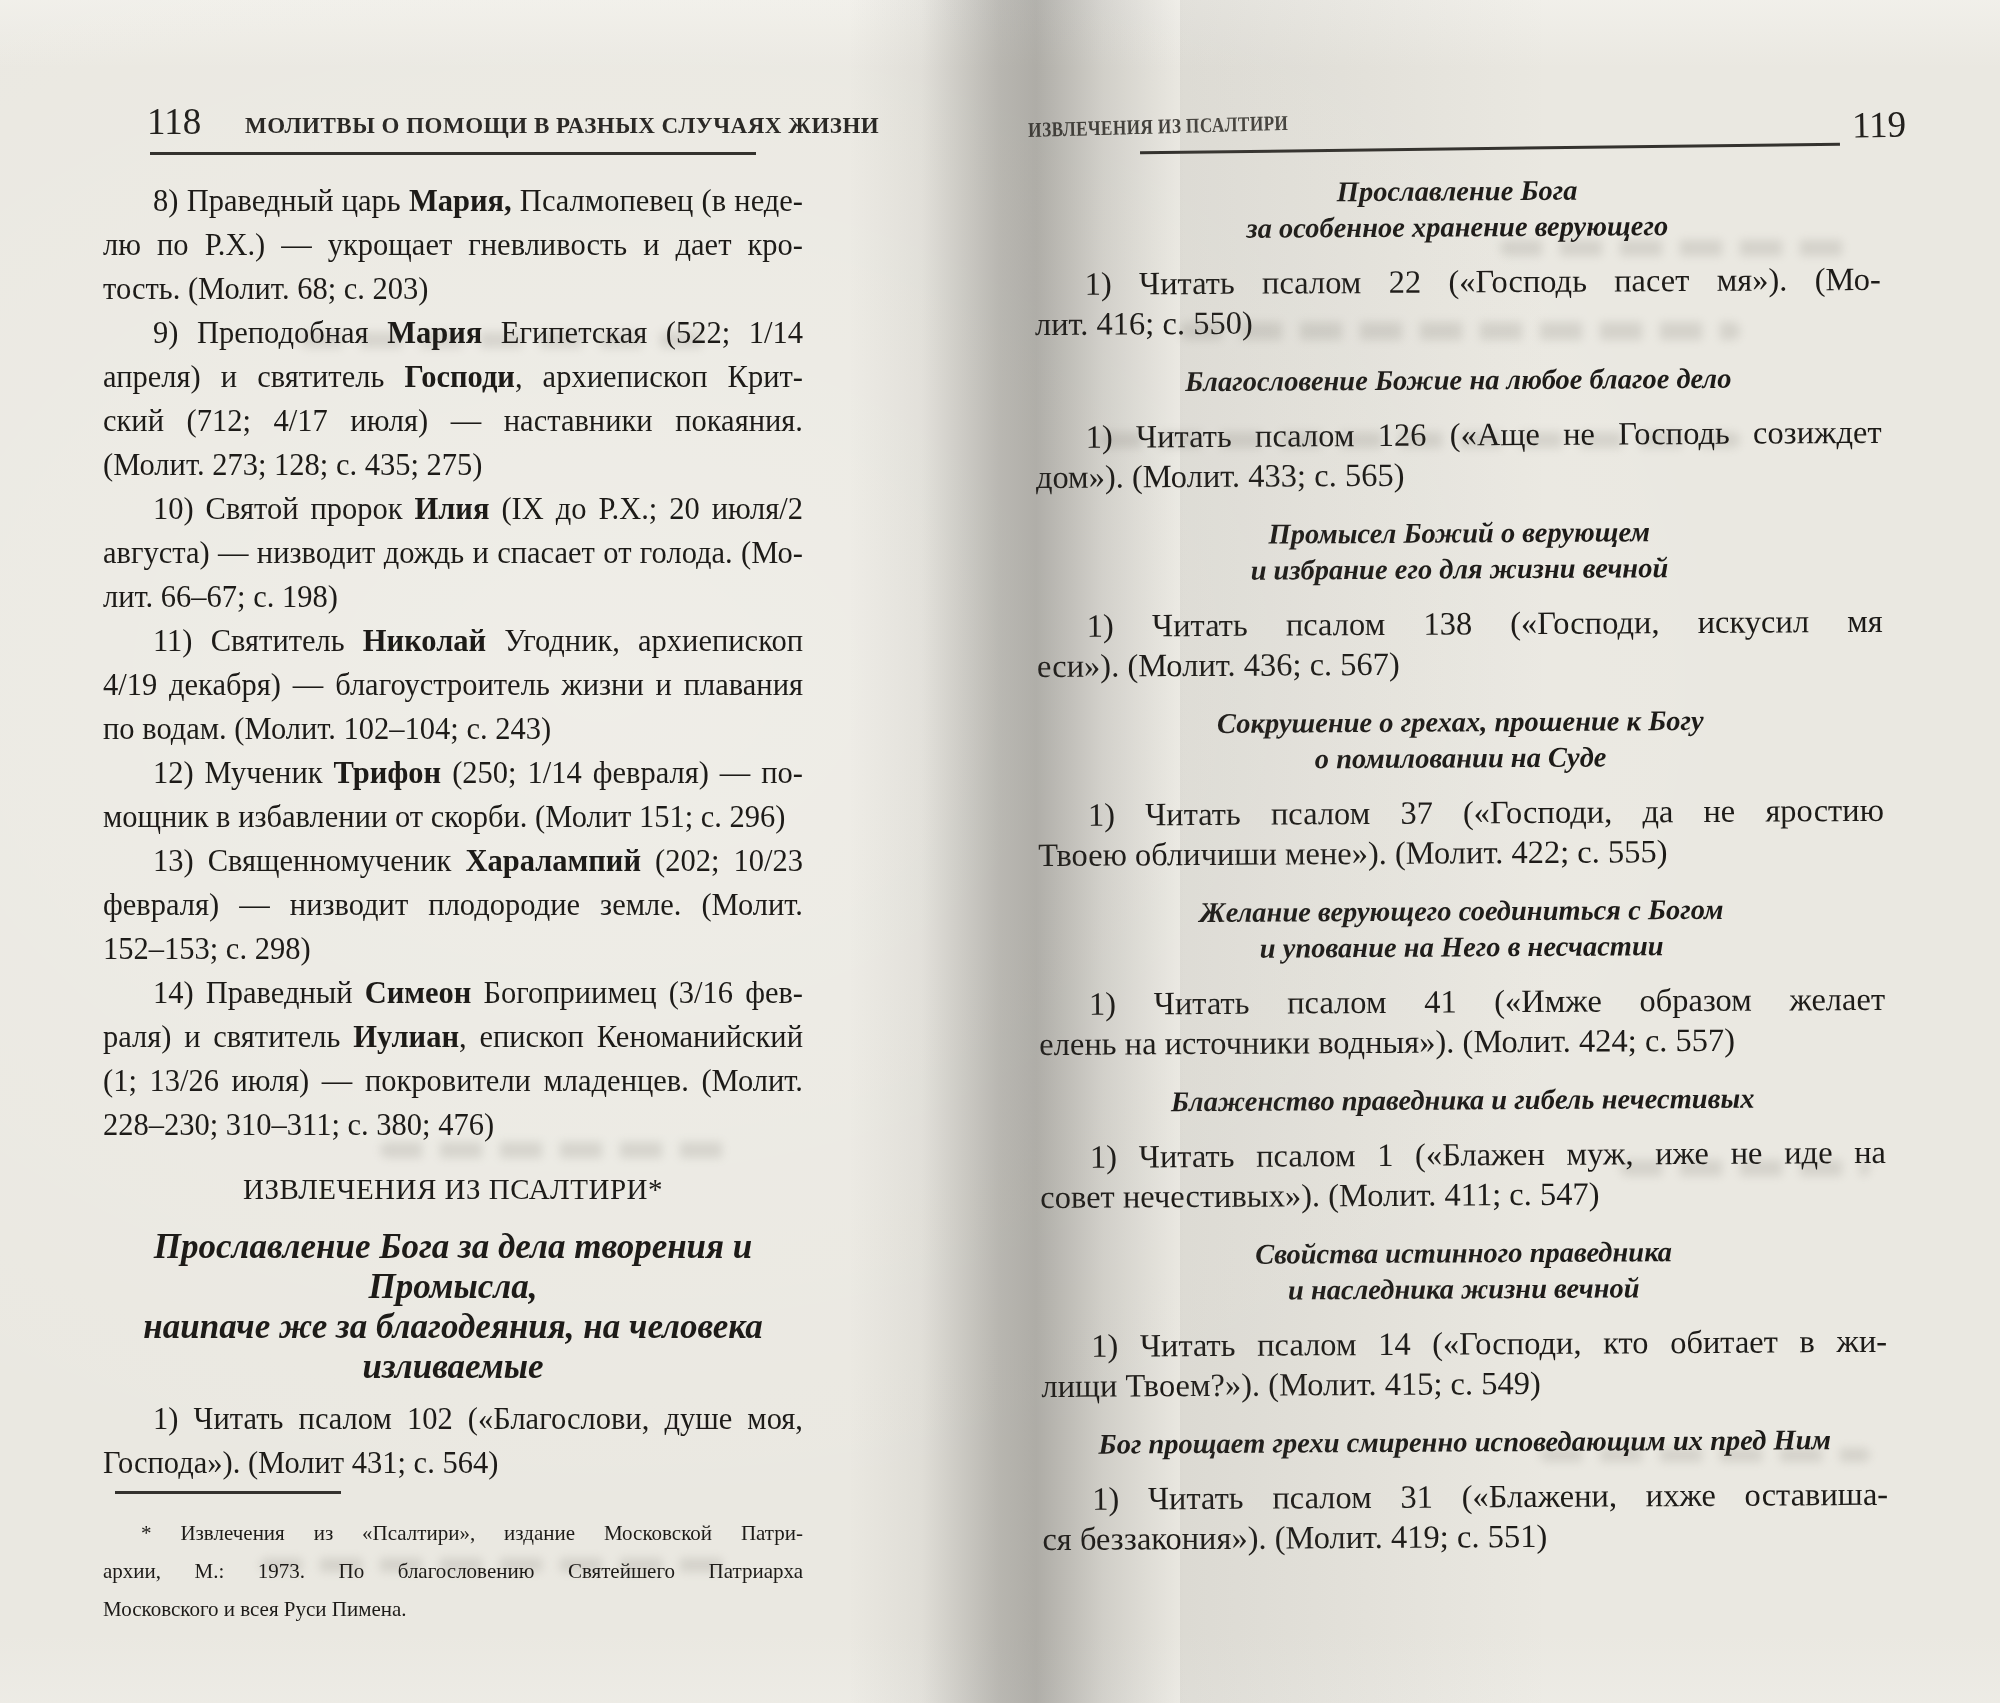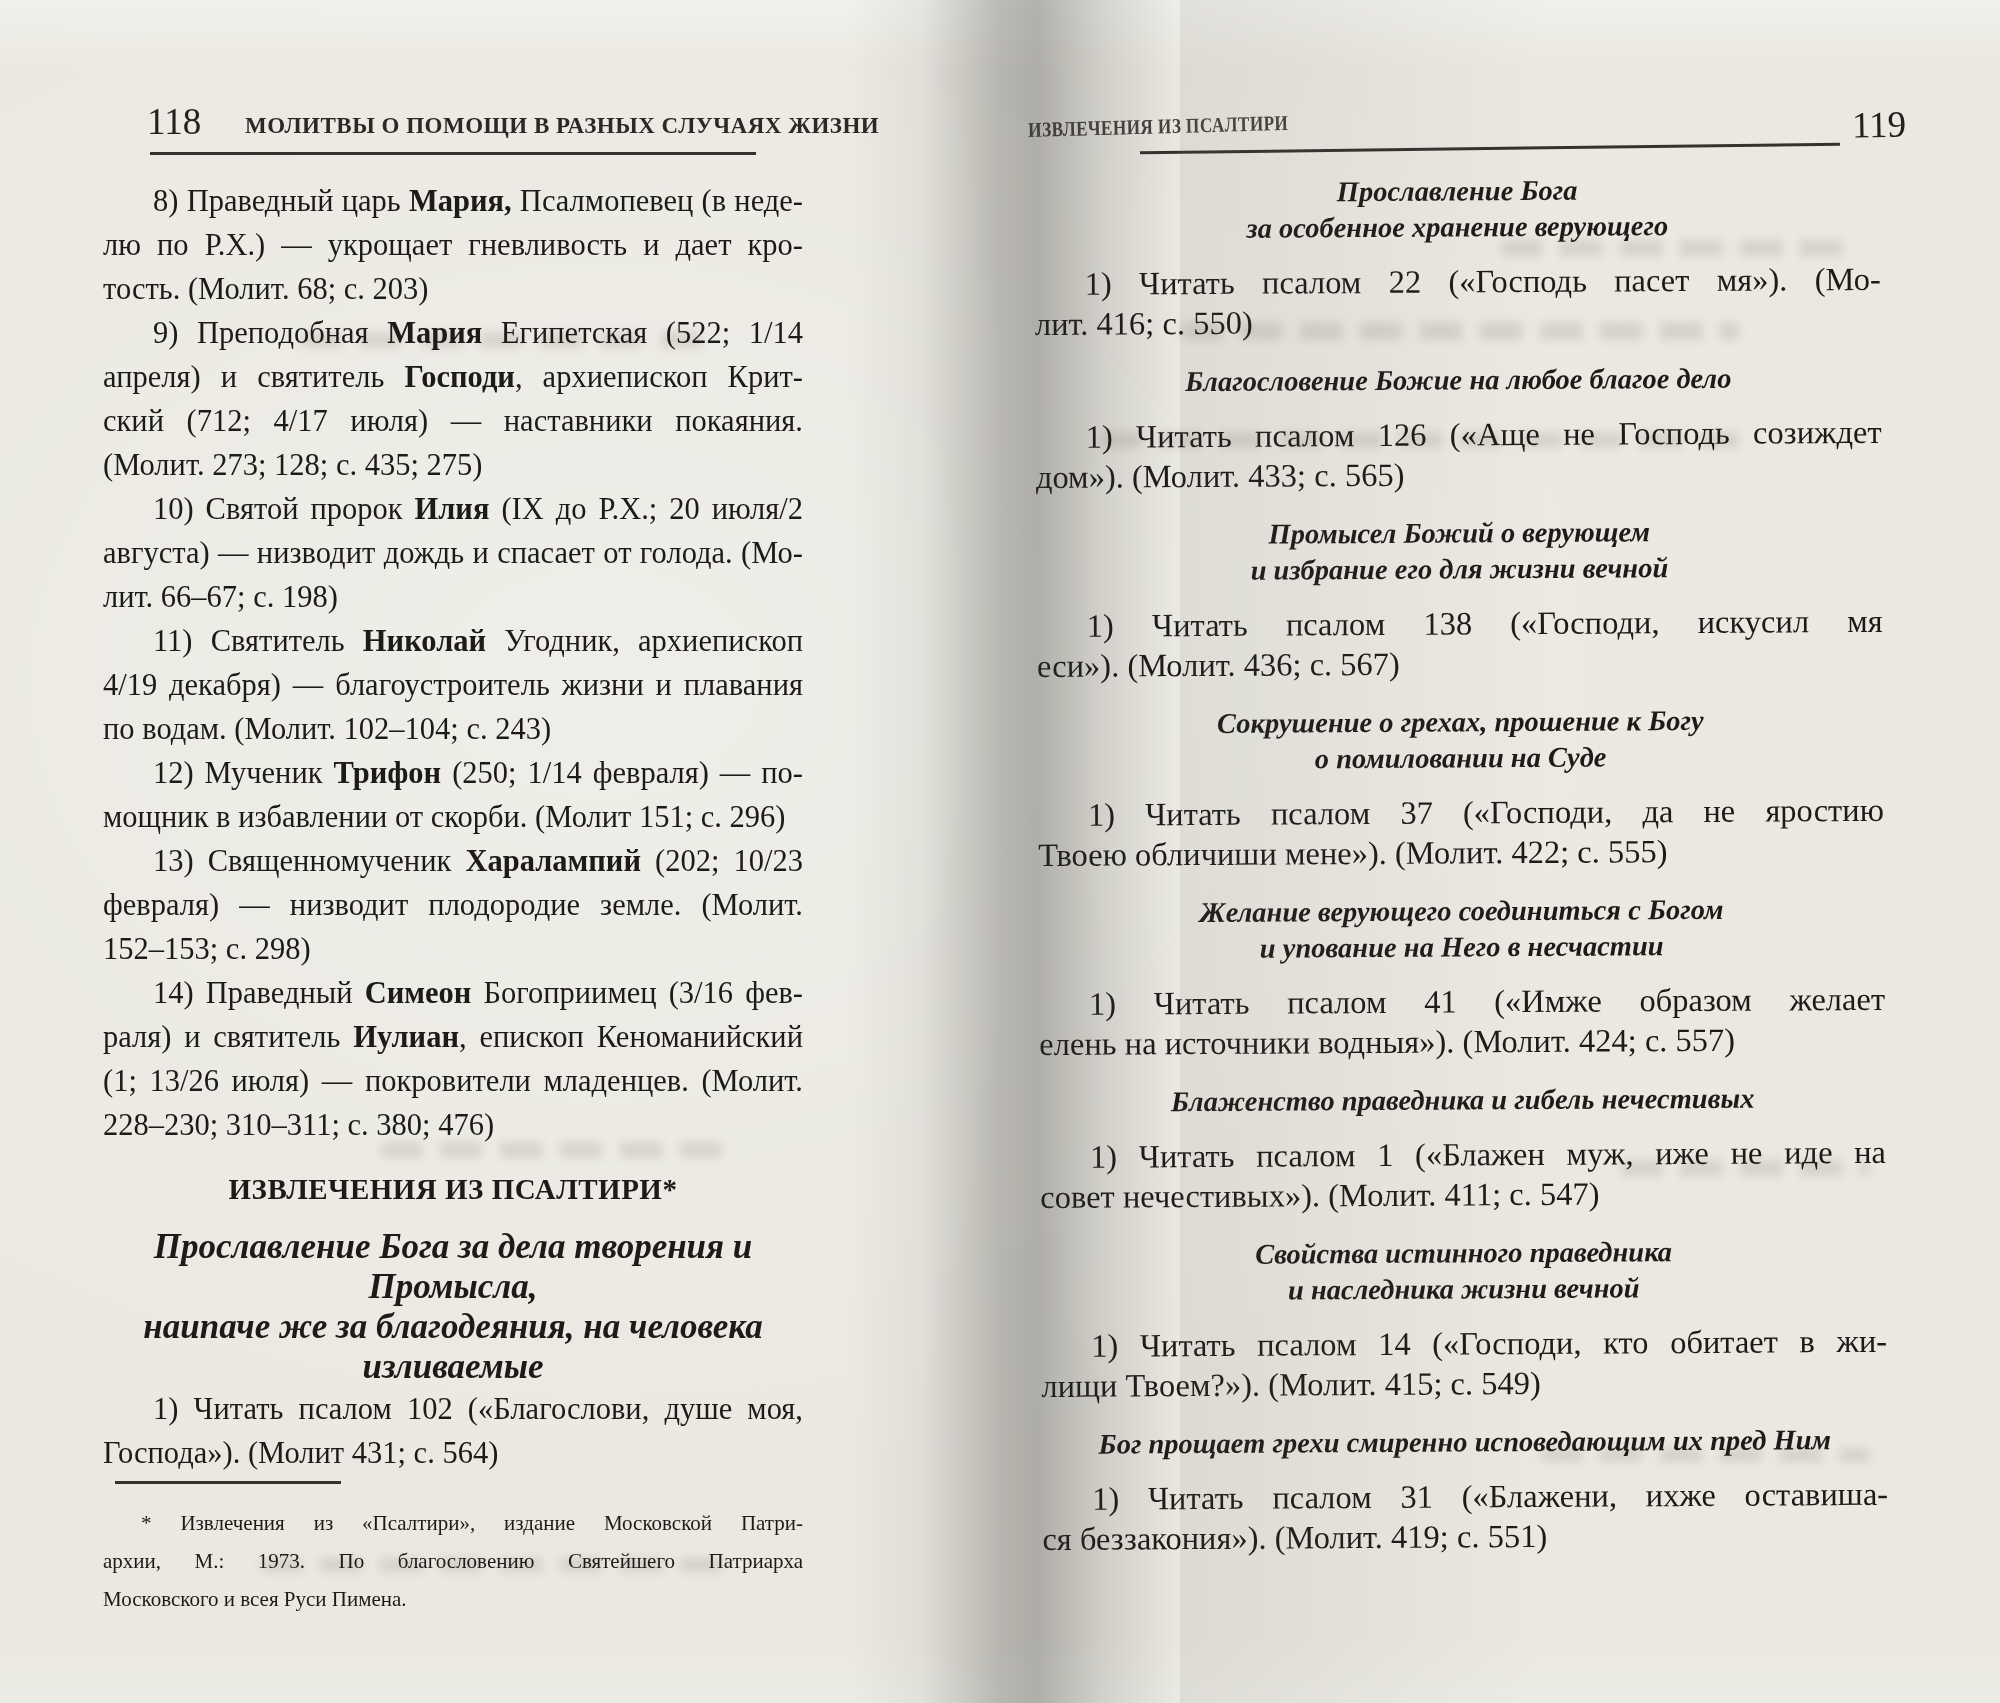--- a/index.html
+++ b/index.html
@@ -32,24 +32,24 @@
   .rule-right{left:1140px;top:147px;width:700px;transform:rotate(-0.7deg);}
   .col{position:absolute;color:#1d1b18;}
   .col-left{left:103px;top:179px;width:700px;font-size:30.5px;line-height:44px;}
   .col-right{left:1034px;top:176px;width:846px;font-size:32.5px;line-height:40px;
     transform:rotate(-0.35deg);transform-origin:top left;}
   .jline{text-align:justify;text-align-last:justify;}
   .jlast{text-align:justify;text-align-last:left;}
   .indent{text-indent:50px;}
   .para{margin:0;}
   .sec-heading{margin:20px 0 0;text-align:center;font-size:29px;letter-spacing:0.5px;
-    font-weight:bold;color:#1d1b18;}
+    font-weight:normal;color:#1d1b18;}
   .ital-heading{margin-top:16px;font-style:italic;font-weight:bold;font-size:35px;
     line-height:40px;text-align:center;}
-  .psalm-para{}
+  .psalm-para{margin-top:10px;}
   .fn-rule{margin-top:6px;margin-left:12px;width:226px;height:3px;background:#34322e;}
   .footnote{margin-top:20px;font-size:21px;line-height:38px;}
   .footnote .indent{text-indent:38px;}
   .r-head{font-style:italic;font-weight:bold;font-size:28.5px;line-height:36px;
     text-align:center;margin:21px 0 16px;}
   #rightCol > .r-head:first-child{margin-top:0;}
   
   .bleed{position:absolute;height:16px;filter:blur(5px);opacity:0.45;border-radius:8px;
     background:repeating-linear-gradient(90deg, rgba(128,125,116,0.45) 0 42px,
       rgba(128,125,116,0) 42px 60px);}

